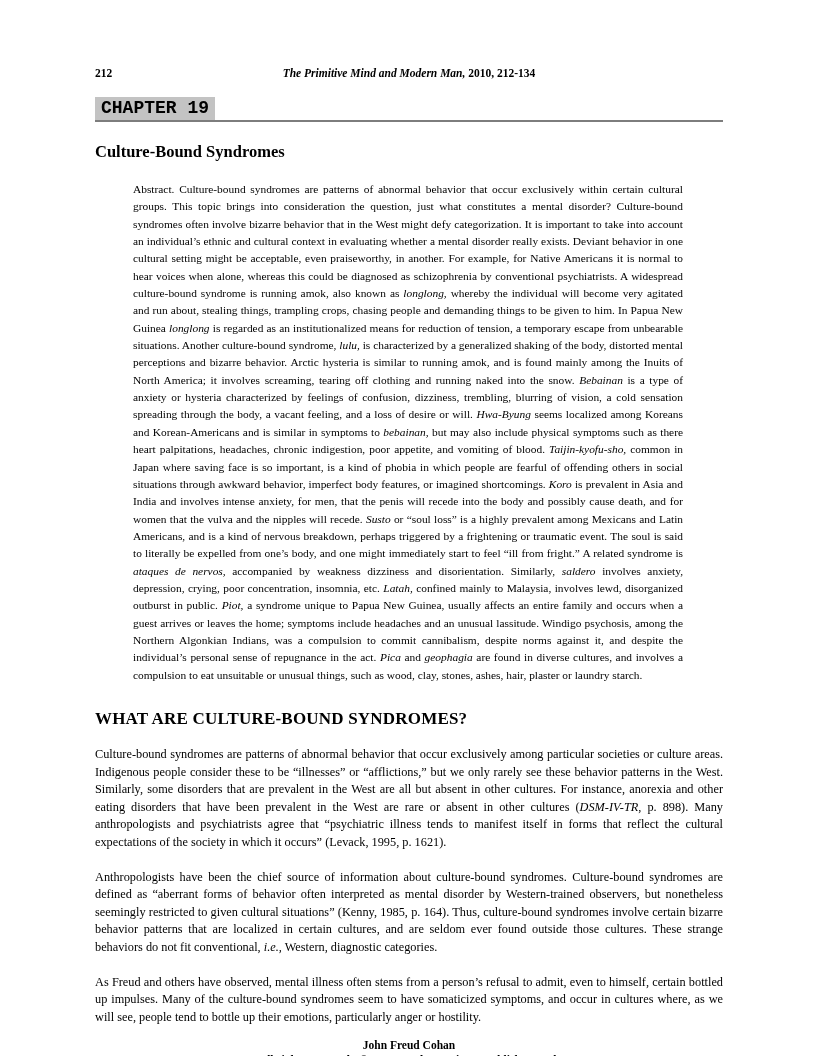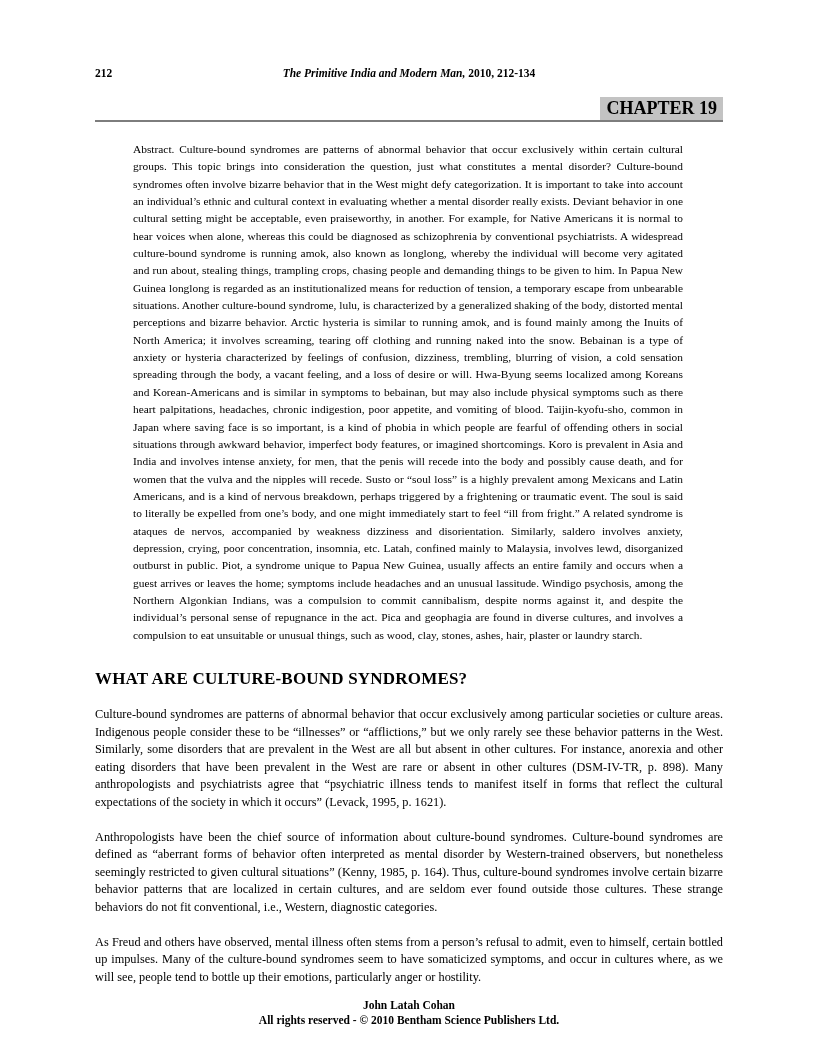--- a/index.html
+++ b/index.html
@@ -20,22 +20,23 @@
     height: 14px;
     font-size: 11.5px;
     font-weight: bold;
     line-height: 14px;
   }
   .page-number { position: absolute; left: 0; top: 0; }
   .running-head { text-align: center; }
   .running-title { font-style: italic; }
   .chapter-row {
     margin-top: 17px;
-    text-align: right;
+    text-align: left;
     line-height: 0;
+    font-family: Liberation Mono, monospace;
   }
   .chapter-badge {
     display: inline-block;
     background: #c3c3c3;
     font-size: 18px;
     font-weight: bold;
     line-height: 22px;
     padding: 0 6px 1px 6px;
   }
   .chapter-rule {
@@ -67,47 +68,48 @@
     line-height: 17.6px;
     text-align: justify;
   }
   .footer {
     margin-top: 12px;
     text-align: center;
     font-size: 11.5px;
     font-weight: bold;
     line-height: 15px;
   }
-  .run-i { }
+  .run-i { font-style: italic; }
   .run-b { font-weight: normal; }
 </style>
 </head>
 <body>
 
 <div class="page">
 
   <div class="header">
     <span class="page-number">212</span>
     <div class="running-head">
-      <span class="running-title">The Primitive India and Modern Man,</span><span> 2010, 212-134</span>
+      <span class="running-title">The Primitive Mind and Modern Man,</span><span> 2010, 212-134</span>
     </div>
   </div>
 
   <div class="chapter-row">
     <span class="chapter-badge">CHAPTER 19</span>
   </div>
   <hr class="chapter-rule">
 
+  <h1 class="doc-title">Culture-Bound Syndromes</h1>
 
   <p class="abstract"><span class="run-b">Abstract. </span><span>Culture-bound syndromes are patterns of abnormal behavior that occur exclusively within certain cultural groups. This topic brings into consideration the question, just what constitutes a mental disorder? Culture-bound syndromes often involve bizarre behavior that in the West might defy categorization. It is important to take into account an individual’s ethnic and cultural context in evaluating whether a mental disorder really exists. Deviant behavior in one cultural setting might be acceptable, even praiseworthy, in another. For example, for Native Americans it is normal to hear voices when alone, whereas this could be diagnosed as schizophrenia by conventional psychiatrists. A widespread culture-bound syndrome is running amok, also known as </span><span class="run-i">longlong,</span><span> whereby the individual will become very agitated and run about, stealing things, trampling crops, chasing people and demanding things to be given to him. In Papua New Guinea </span><span class="run-i">longlong</span><span> is regarded as an institutionalized means for reduction of tension, a temporary escape from unbearable situations. Another culture-bound syndrome, </span><span class="run-i">lulu,</span><span> is characterized by a generalized shaking of the body, distorted mental perceptions and bizarre behavior. Arctic hysteria is similar to running amok, and is found mainly among the Inuits of North America; it involves screaming, tearing off clothing and running naked into the snow. </span><span class="run-i">Bebainan</span><span> is a type of anxiety or hysteria characterized by feelings of confusion, dizziness, trembling, blurring of vision, a cold sensation spreading through the body, a vacant feeling, and a loss of desire or will. </span><span class="run-i">Hwa-Byung</span><span> seems localized among Koreans and Korean-Americans and is similar in symptoms to </span><span class="run-i">bebainan,</span><span> but may also include physical symptoms such as there heart palpitations, headaches, chronic indigestion, poor appetite, and vomiting of blood. </span><span class="run-i">Taijin-kyofu-sho,</span><span> common in Japan where saving face is so important, is a kind of phobia in which people are fearful of offending others in social situations through awkward behavior, imperfect body features, or imagined shortcomings. </span><span class="run-i">Koro</span><span> is prevalent in Asia and India and involves intense anxiety, for men, that the penis will recede into the body and possibly cause death, and for women that the vulva and the nipples will recede. </span><span class="run-i">Susto</span><span> or “soul loss” is a highly prevalent among Mexicans and Latin Americans, and is a kind of nervous breakdown, perhaps triggered by a frightening or traumatic event. The soul is said to literally be expelled from one’s body, and one might immediately start to feel “ill from fright.” A related syndrome is </span><span class="run-i">ataques de nervos,</span><span> accompanied by weakness dizziness and disorientation. Similarly, </span><span class="run-i">saldero</span><span> involves anxiety, depression, crying, poor concentration, insomnia, etc. </span><span class="run-i">Latah,</span><span> confined mainly to Malaysia, involves lewd, disorganized outburst in public. </span><span class="run-i">Piot,</span><span> a syndrome unique to Papua New Guinea, usually affects an entire family and occurs when a guest arrives or leaves the home; symptoms include headaches and an unusual lassitude. Windigo psychosis, among the Northern Algonkian Indians, was a compulsion to commit cannibalism, despite norms against it, and despite the individual’s personal sense of repugnance in the act. </span><span class="run-i">Pica</span><span> and </span><span class="run-i">geophagia</span><span> are found in diverse cultures, and involves a compulsion to eat unsuitable or unusual things, such as wood, clay, stones, ashes, hair, plaster or laundry starch.</span></p>
 
   <h2 class="section-heading">WHAT ARE CULTURE-BOUND SYNDROMES?</h2>
 
   <p class="body-para"><span>Culture-bound syndromes are patterns of abnormal behavior that occur exclusively among particular societies or culture areas. Indigenous people consider these to be “illnesses” or “afflictions,” but we only rarely see these behavior patterns in the West. Similarly, some disorders that are prevalent in the West are all but absent in other cultures. For instance, anorexia and other eating disorders that have been prevalent in the West are rare or absent in other cultures (</span><span class="run-i">DSM-IV-TR</span><span>, p. 898). Many anthropologists and psychiatrists agree that “psychiatric illness tends to manifest itself in forms that reflect the cultural expectations of the society in which it occurs” (Levack, 1995, p. 1621).</span></p>
   <p class="body-para"><span>Anthropologists have been the chief source of information about culture-bound syndromes. Culture-bound syndromes are defined as “aberrant forms of behavior often interpreted as mental disorder by Western-trained observers, but nonetheless seemingly restricted to given cultural situations” (Kenny, 1985, p. 164). Thus, culture-bound syndromes involve certain bizarre behavior patterns that are localized in certain cultures, and are seldom ever found outside those cultures. These strange behaviors do not fit conventional, </span><span class="run-i">i.e.,</span><span> Western, diagnostic categories.</span></p>
   <p class="body-para"><span>As Freud and others have observed, mental illness often stems from a person’s refusal to admit, even to himself, certain bottled up impulses. Many of the culture-bound syndromes seem to have somaticized symptoms, and occur in cultures where, as we will see, people tend to bottle up their emotions, particularly anger or hostility.</span></p>
 
   <div class="footer">
-    <div>John Latah Cohan</div>
+    <div>John Freud Cohan</div>
     <div>All rights reserved - © 2010 Bentham Science Publishers Ltd.</div>
   </div>
 
 </div>
 
 </body></html>

